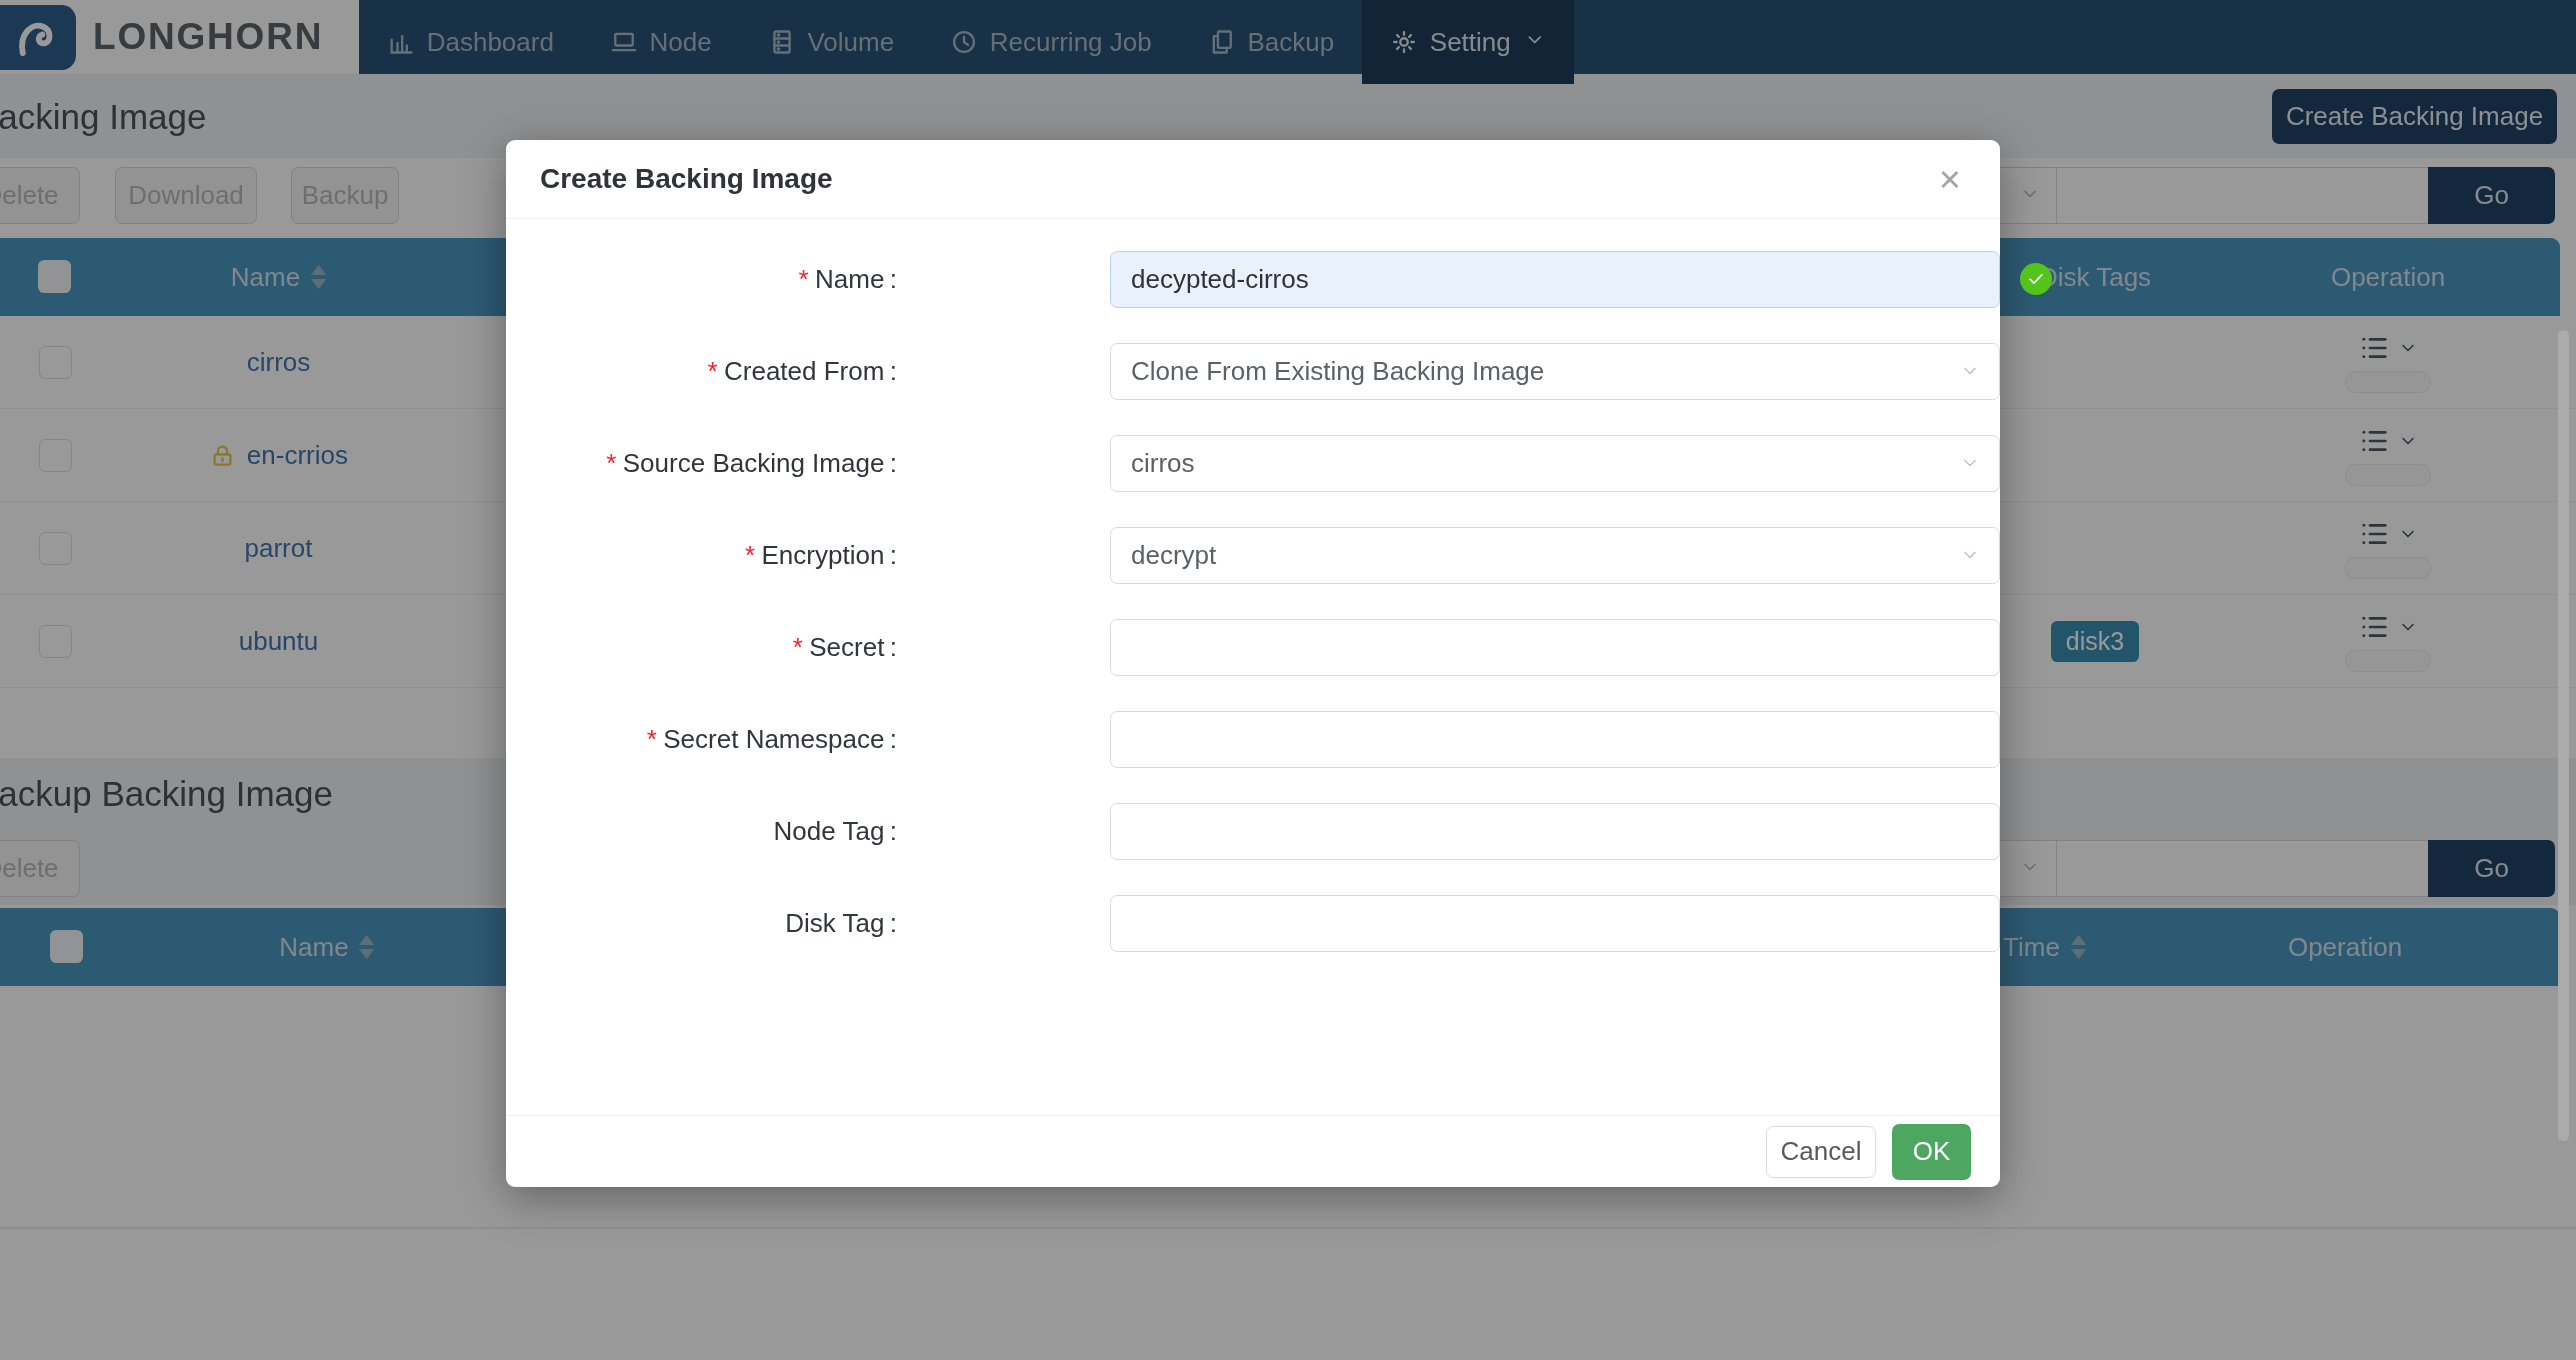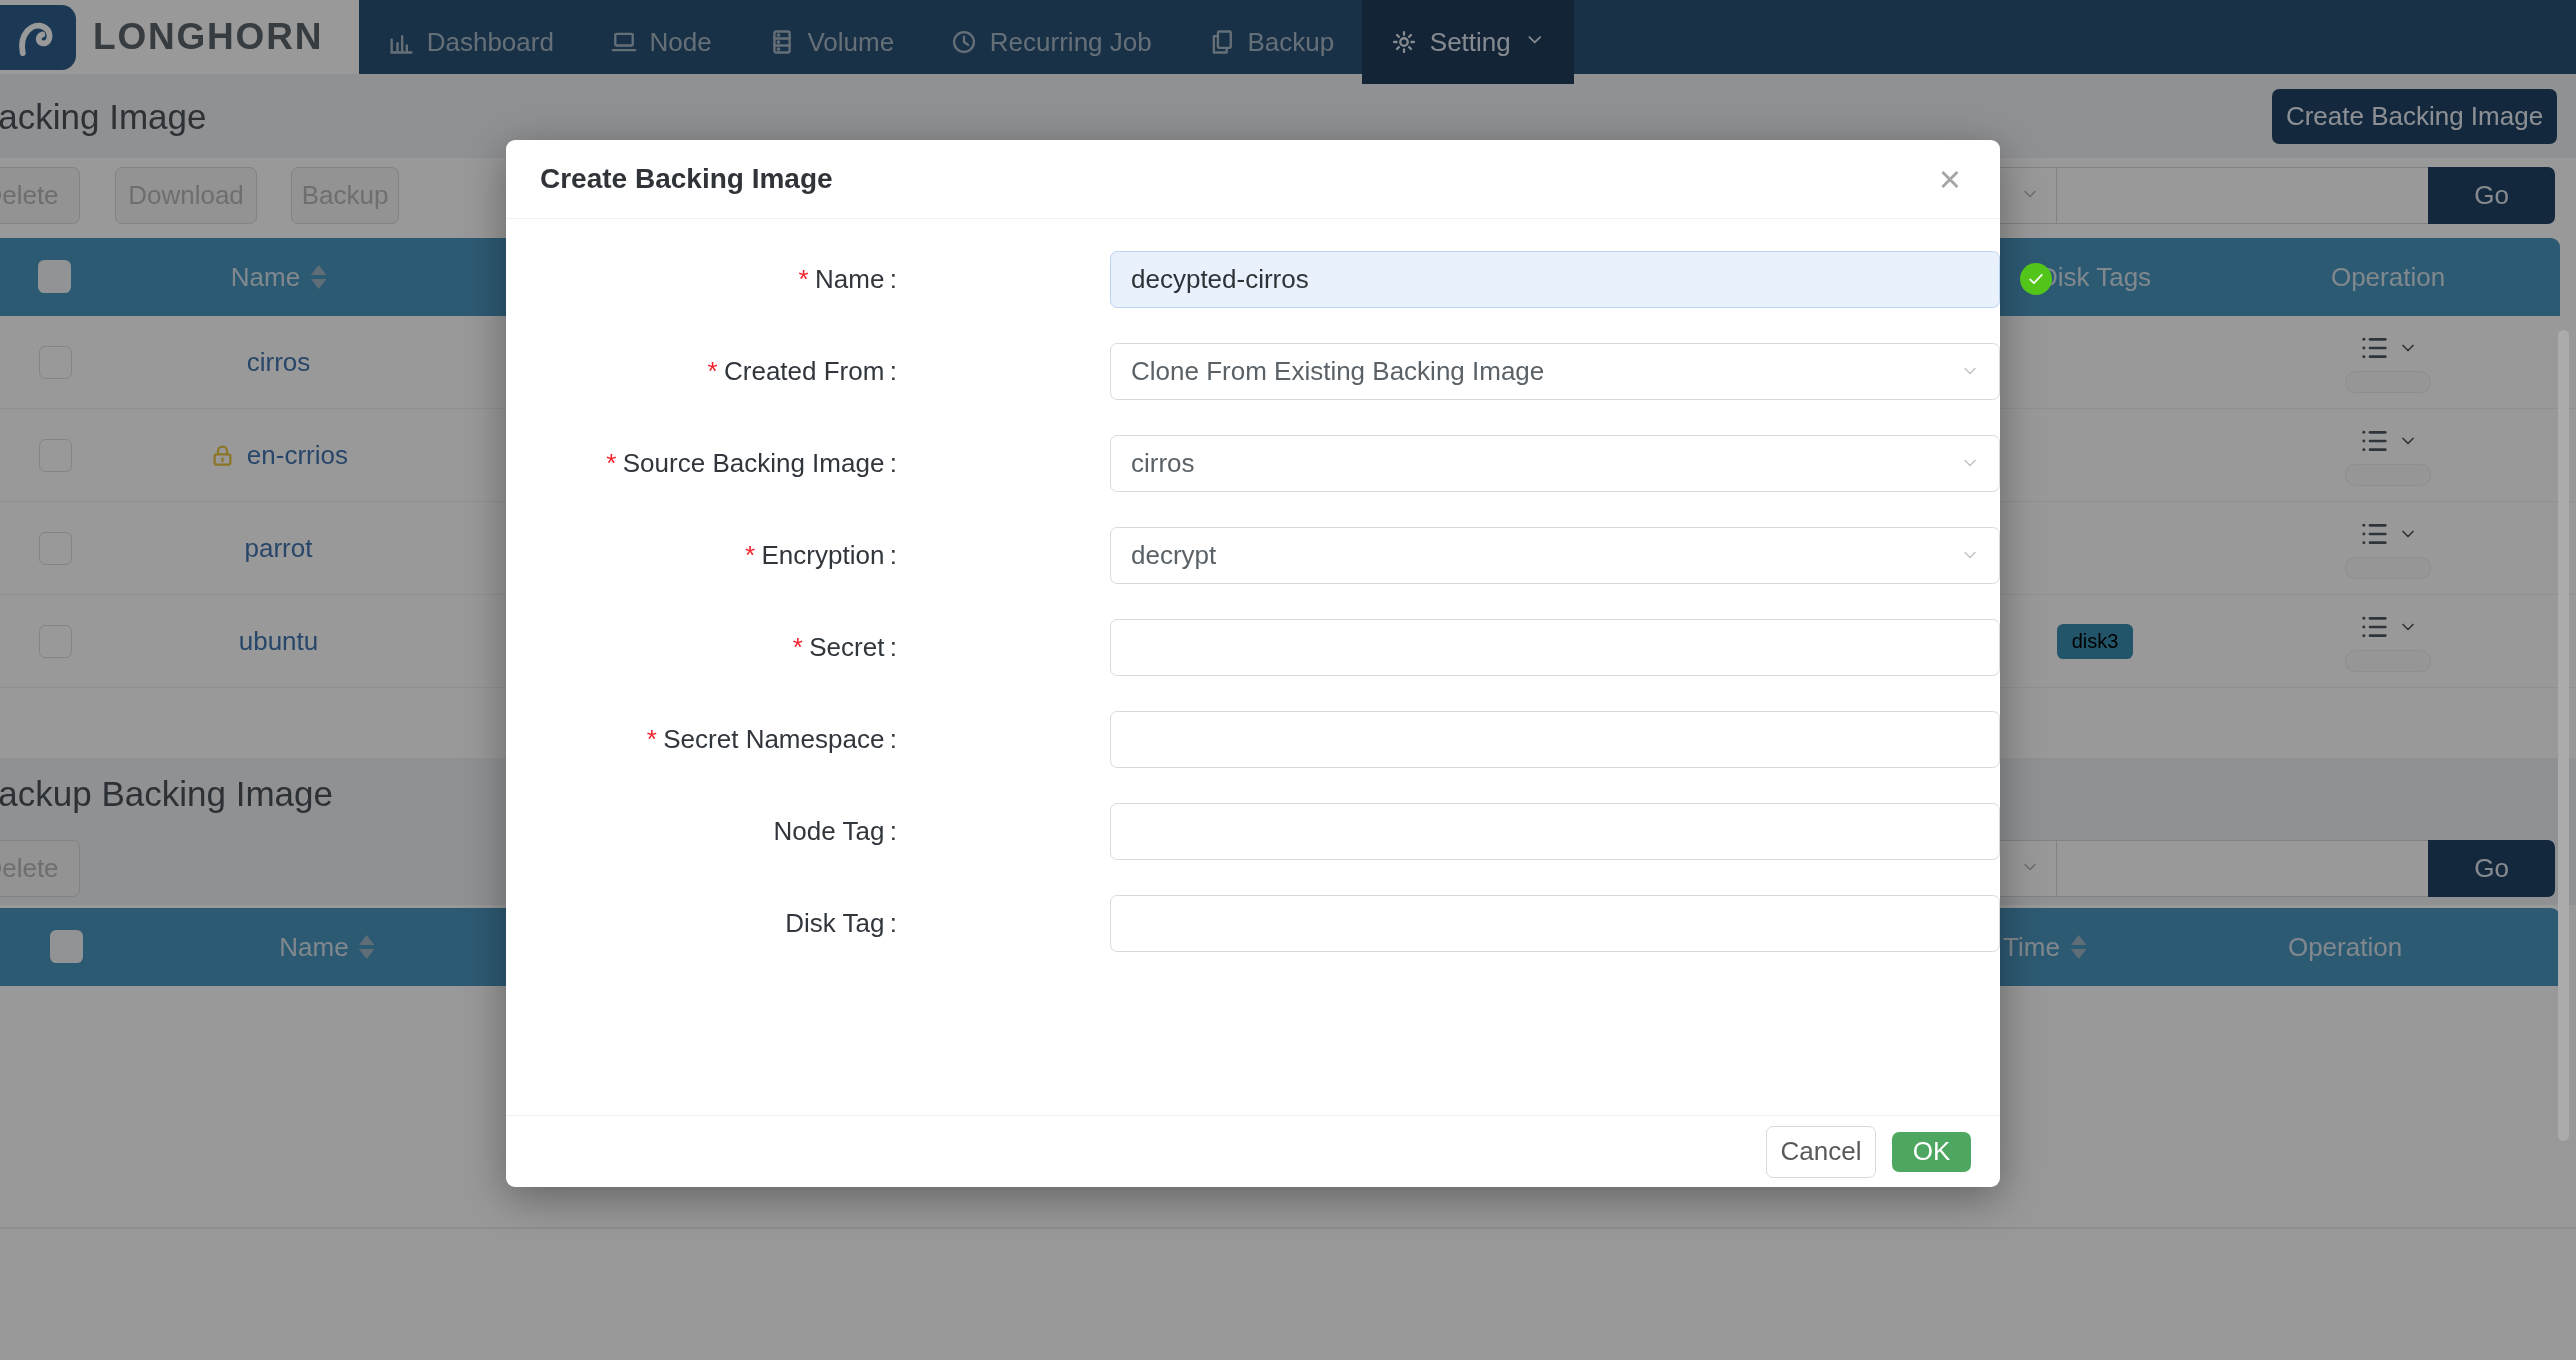--- a/index.html
+++ b/index.html
@@ -51,21 +51,21 @@
   .hcheck { position:absolute; width:33px; height:33px; border-radius:6.3px; background:#f2f6f9; top:22.4px; }
   .sort { display:inline-flex; flex-direction:column; gap:3.6px; }
   .sort svg { width:15.3px; height:10px; display:block; }
 
   .rows { position:absolute; left:0; top:316px; width:2576px; }
   .trow { position:relative; width:2576px; height:93px; border-bottom:1.8px solid #f0f0f0; background:#ffffff; }
   .rcheck { position:absolute; left:39px; top:30px; width:33px; height:33px; border-radius:6.3px; background:#ffffff; border:1.8px solid #dcdcdc; }
   .name-cell { position:absolute; left:135px; top:0; width:287px; height:93px; display:flex; align-items:center; justify-content:center; gap:10.8px; color:#4375AF; font-size:26px; cursor:pointer; }
   .name-cell svg { width:27px; height:27px; }
   .tags-cell { position:absolute; left:2005px; top:0; width:180px; height:93px; display:flex; align-items:center; justify-content:center; }
-  .tag-pill { background:#3A8EAF; color:#000000; font-size:20px; border-radius:6.3px; padding:6.3px 14.4px; }
+  .tag-pill { background:#3A8EAF; color:#ffffff; font-size:25px; border-radius:6.3px; padding:6.3px 14.4px; }
   .op-cell { position:absolute; left:2298px; top:0; width:180px; height:93px; display:flex; flex-direction:column; align-items:center; justify-content:center; gap:7.2px; }
   .op-trigger { display:flex; align-items:center; gap:7.2px; color:#4E5860; cursor:pointer; }
   .op-pill { width:86px; height:21.5px; border-radius:10.8px; background:#fafafa; border:0.9px solid rgba(0,0,0,0.05); }
 
   
   .mask { position:absolute; inset:0; background:rgba(0,0,0,0.40); z-index:40; }
   .scroll-thumb { position:absolute; left:2558px; top:330px; width:10.8px; height:811px; border-radius:5.4px; background:#ababab; z-index:45; }
 
   
   .modal { position:absolute; left:506px; top:140px; width:1494px; height:1047px; background:#ffffff; border-radius:9px; z-index:50; box-shadow:0 10.8px 43px rgba(0,0,0,0.35); }
@@ -82,21 +82,21 @@
          display:flex; align-items:center; padding:0 20px; width:100%; font-family:"Liberation Sans",sans-serif; }
   input.ctl { outline:none; }
   .ctl.hl { background:#e9f1fc; border-color:#bad2f2; color:#2f3338; }
   .ctl.small { width:136px; }
   .sel-chev { position:absolute; right:20px; color:#c3c7cb; display:flex; }
   .sel-chev svg { width:20px; height:20px; }
   .valid-badge { position:absolute; left:910px; width:32px; height:32px; border-radius:50%; background:#52c41a; color:#fff; display:flex; align-items:center; justify-content:center; flex:0 0 auto; }
   .valid-badge svg { width:20px; height:20px; }
   .modal-footer { position:absolute; left:0; bottom:0; width:100%; height:72px; border-top:1.8px solid #f0f0f0; display:flex; align-items:center; justify-content:flex-end; gap:16px; padding:0 29px; }
   .cancel-btn { width:110px; height:52px; background:#fff; border:1.8px solid #d9d9d9; color:#595959; }
-  .ok-btn { width:79px; height:40px; background:#4DA760; border:none; color:#ffffff; }
+  .ok-btn { width:79px; height:56px; background:#4DA760; border:none; color:#ffffff; }
 </style>
 </head>
 <body>
 
 <div class="screen">
 
   <div class="ui">
 
     <div class="nav">
       <div class="logo-block">

